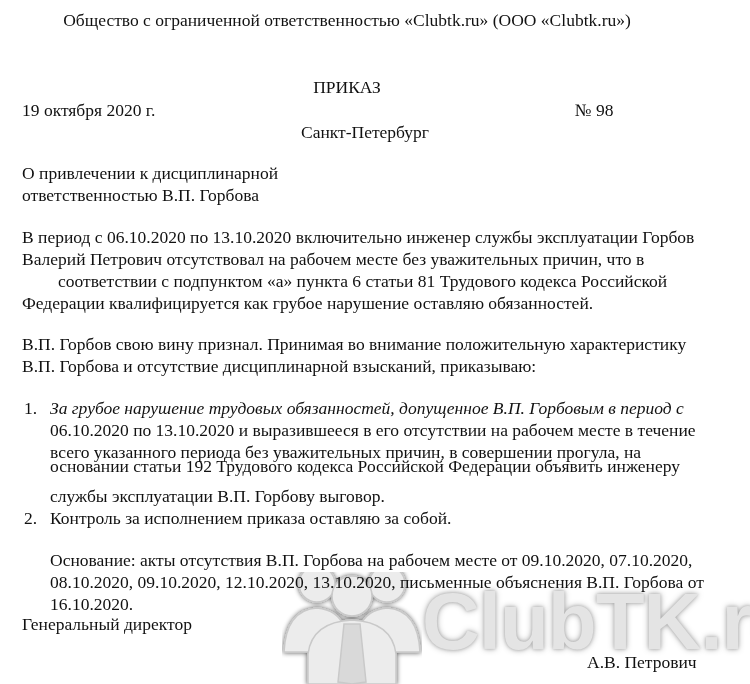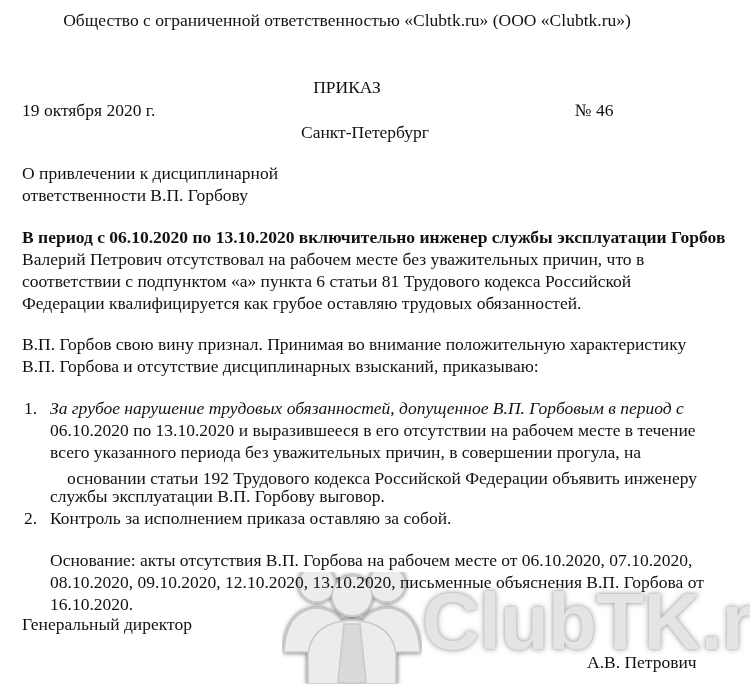--- a/index.html
+++ b/index.html
@@ -60,57 +60,57 @@
   </svg>
   <div class="wm-text">ClubTK.ru</div>
 </div>
 
 <div class="content">
 
   <div class="center" style="top:10px;">Общество с ограниченной ответственностью «Clubtk.ru» (ООО «Clubtk.ru»)</div>
 
   <div class="center" style="top:77px;">ПРИКАЗ</div>
   <div class="line" style="top:100px;">19 октября 2020 г.</div>
-  <div class="abs" style="top:100px; left:575px;">№ 46</div>
+  <div class="abs" style="top:100px; left:575px;">№ 98</div>
   <div class="center" style="top:122px;margin-left:18px;">Санкт-Петербург</div>
 
   <div>
     <div class="line" style="top:163px;">О привлечении к дисциплинарной</div>
-    <div class="line" style="top:185px;">ответственности В.П. Горбову</div>
+    <div class="line" style="top:185px;">ответственностью В.П. Горбова</div>
   </div>
 
   <div>
-    <div class="line" style="top:227px;font-weight:bold;">В период с 06.10.2020 по 13.10.2020 включительно инженер службы эксплуатации Горбов</div>
+    <div class="line" style="top:227px;">В период с 06.10.2020 по 13.10.2020 включительно инженер службы эксплуатации Горбов</div>
     <div class="line" style="top:249px;">Валерий Петрович отсутствовал на рабочем месте без уважительных причин, что в</div>
-    <div class="line" style="top:271px;">соответствии с подпунктом «а» пункта 6 статьи 81 Трудового кодекса Российской</div>
-    <div class="line" style="top:293px;">Федерации квалифицируется как грубое оставляю трудовых обязанностей.</div>
+    <div class="line" style="top:271px;margin-left:36px;">соответствии с подпунктом «а» пункта 6 статьи 81 Трудового кодекса Российской</div>
+    <div class="line" style="top:293px;">Федерации квалифицируется как грубое нарушение оставляю обязанностей.</div>
   </div>
 
   <div>
     <div class="line" style="top:334px;">В.П. Горбов свою вину признал. Принимая во внимание положительную характеристику</div>
-    <div class="line" style="top:356px;">В.П. Горбова и отсутствие дисциплинарных взысканий, приказываю:</div>
+    <div class="line" style="top:356px;">В.П. Горбова и отсутствие дисциплинарной взысканий, приказываю:</div>
   </div>
 
   <div>
     <div>
       <div class="item-num" style="top:398px;">1.</div>
       <div class="item-text" style="top:398px;font-style:italic;">За грубое нарушение трудовых обязанностей, допущенное В.П. Горбовым в период с</div>
       <div class="item-text" style="top:420px;">06.10.2020 по 13.10.2020 и выразившееся в его отсутствии на рабочем месте в течение</div>
       <div class="item-text" style="top:442px;">всего указанного периода без уважительных причин, в совершении прогула, на</div>
-      <div class="item-text" style="top:468px;margin-left:17px;">основании статьи 192 Трудового кодекса Российской Федерации объявить инженеру</div>
+      <div class="item-text" style="top:456px;">основании статьи 192 Трудового кодекса Российской Федерации объявить инженеру</div>
       <div class="item-text" style="top:486px;">службы эксплуатации В.П. Горбову выговор.</div>
     </div>
     <div>
       <div class="item-num" style="top:508px;">2.</div>
       <div class="item-text" style="top:508px;">Контроль за исполнением приказа оставляю за собой.</div>
     </div>
   </div>
 
   <div>
-    <div class="item-text" style="top:550px;">Основание: акты отсутствия В.П. Горбова на рабочем месте от 06.10.2020, 07.10.2020,</div>
+    <div class="item-text" style="top:550px;">Основание: акты отсутствия В.П. Горбова на рабочем месте от 09.10.2020, 07.10.2020,</div>
     <div class="item-text" style="top:572px;">08.10.2020, 09.10.2020, 12.10.2020, 13.10.2020, письменные объяснения В.П. Горбова от</div>
     <div class="item-text" style="top:594px;">16.10.2020.</div>
   </div>
 
   <div class="line" style="top:614px;">Генеральный директор</div>
   <div class="abs" style="top:652px; left:587px;">А.В. Петрович</div>
 
 </div>
 
 </body></html>

